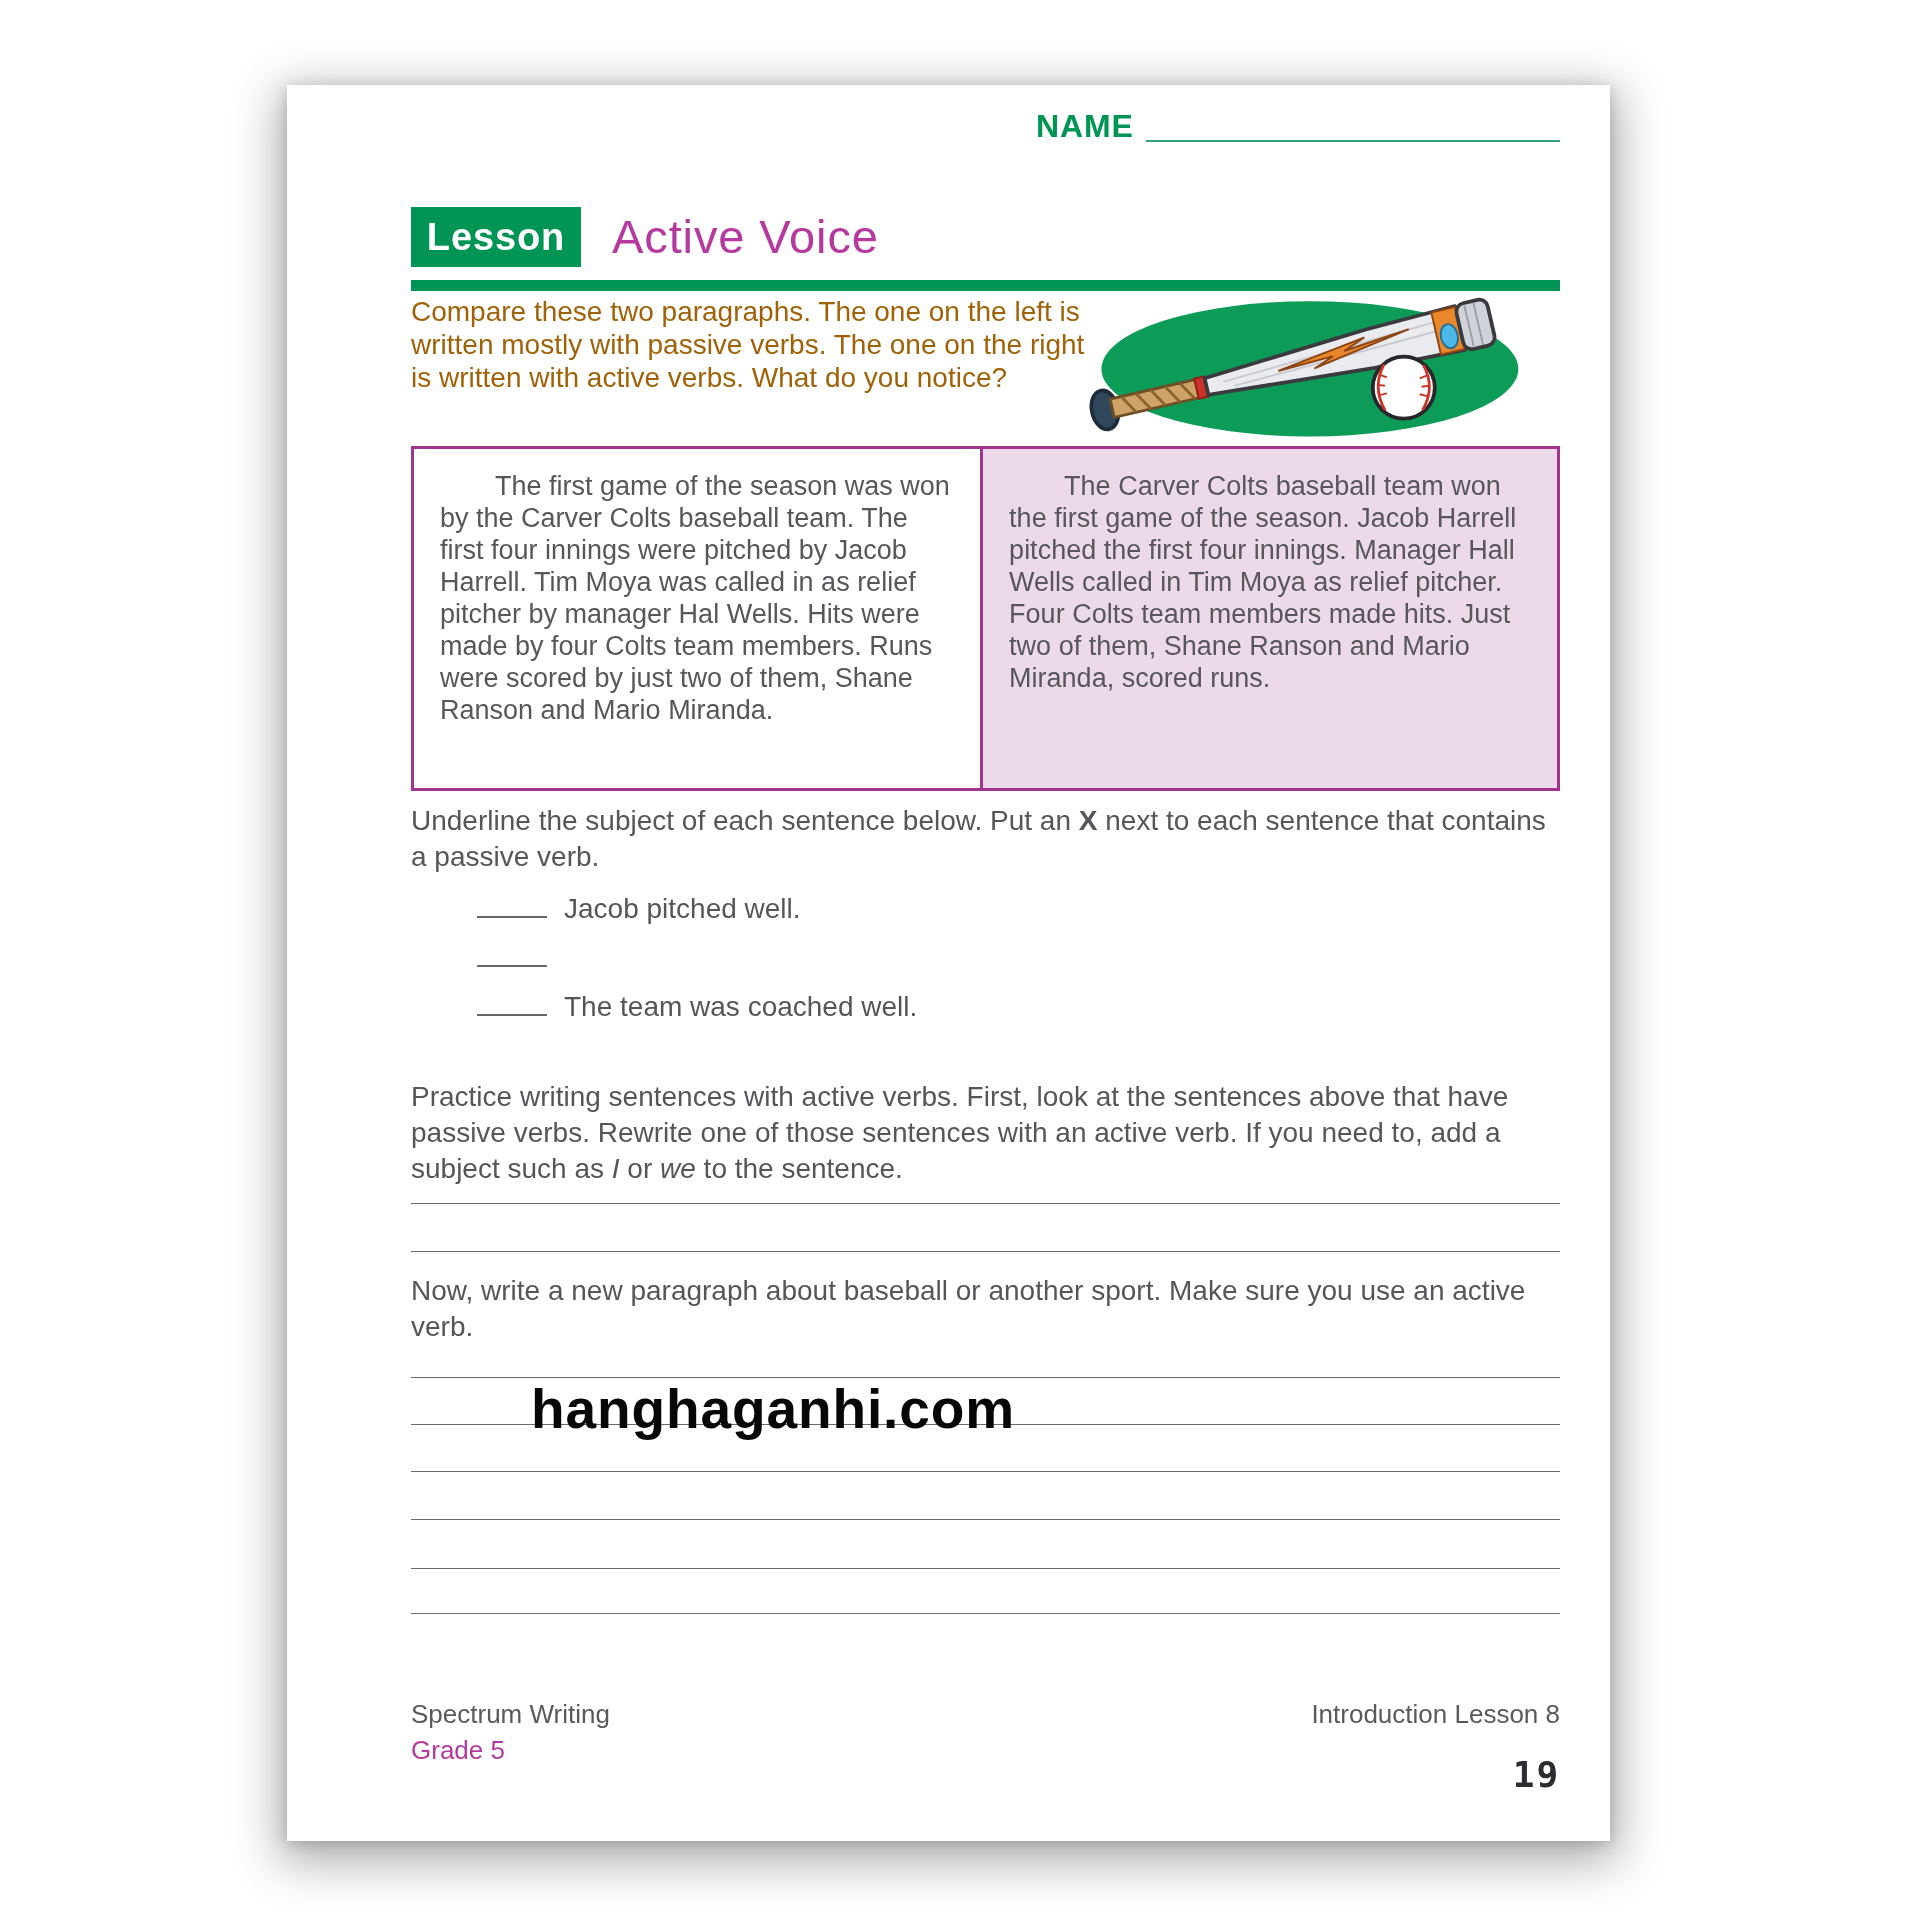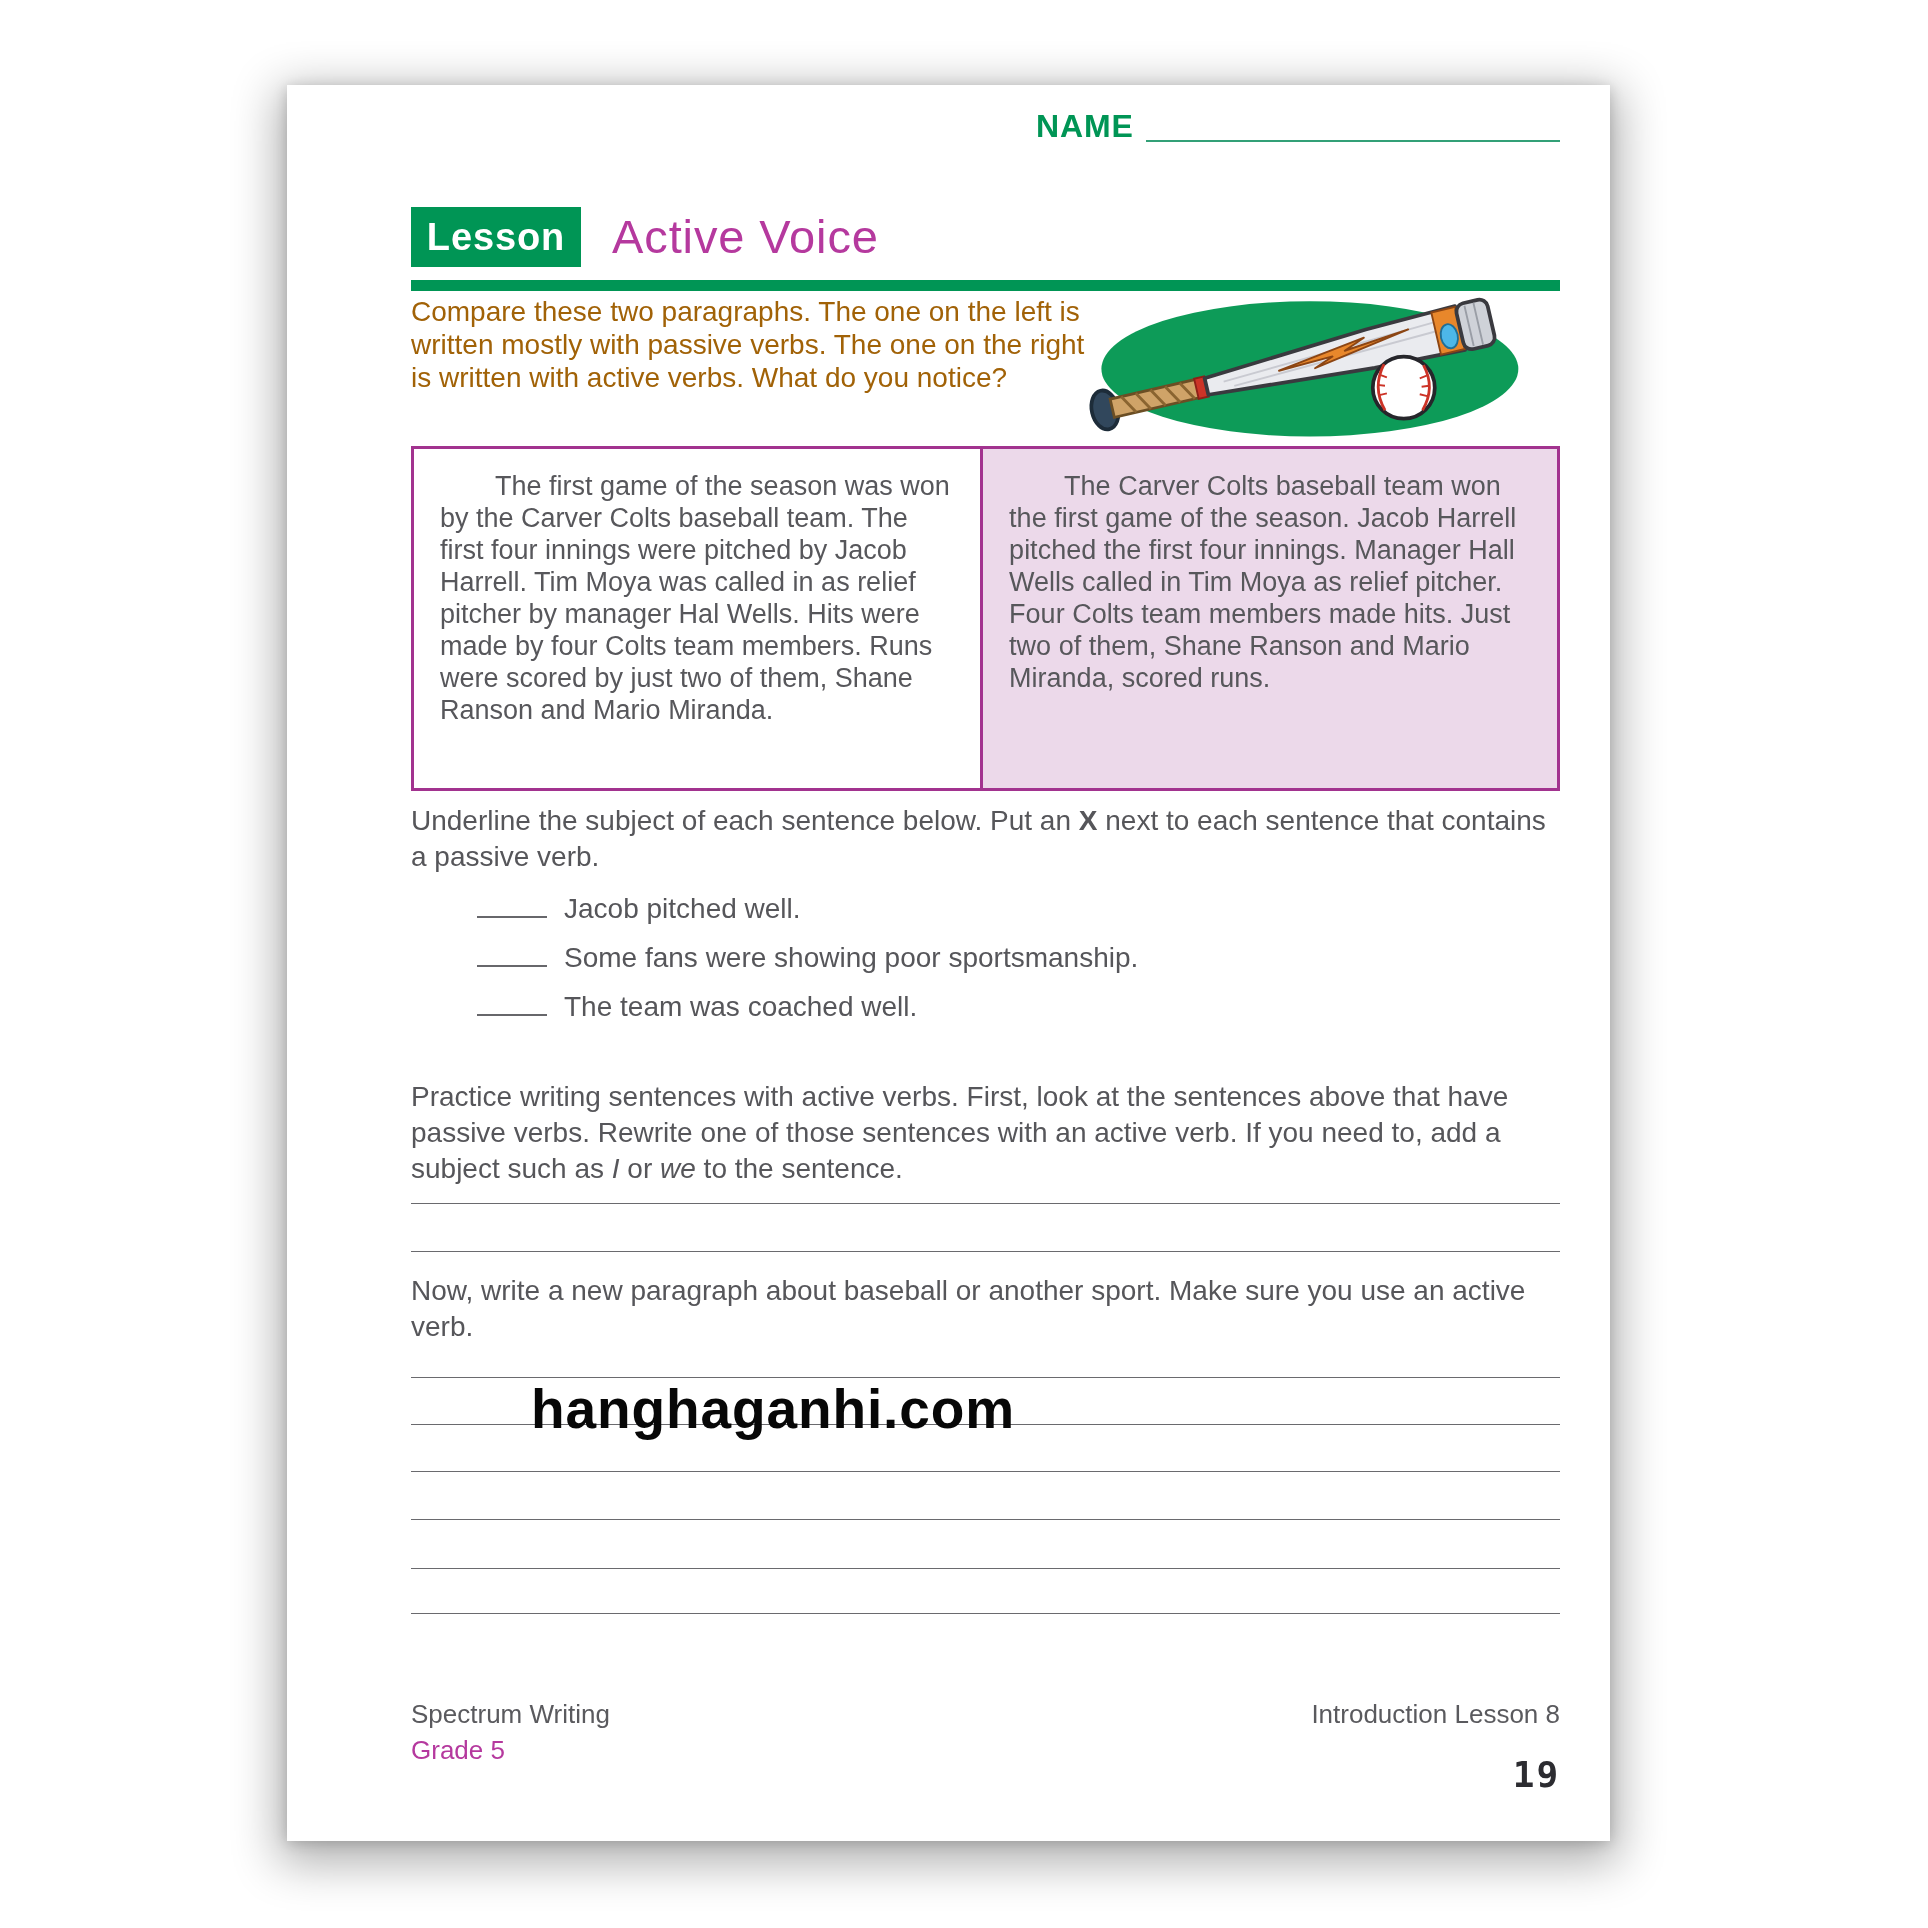--- a/index.html
+++ b/index.html
@@ -106,21 +106,21 @@
         <p>The Carver Colts baseball team won the first game of the season. Jacob Harrell pitched the first four innings. Manager Hall Wells called in Tim Moya as relief pitcher. Four Colts team members made hits. Just two of them, Shane Ranson and Mario Miranda, scored runs.</p>
       </div>
     </div>
 
     <div class="abs task underline-task"><span>Underline the subject of each sentence below. Put an </span><b>X</b><span> next to each sentence that contains a passive verb.</span></div>
 
     <div class="abs sentence-row" style="top:806px;">
       <span class="sentence-blank"></span><span>Jacob pitched well.</span>
     </div>
     <div class="abs sentence-row" style="top:855px;">
-      <span class="sentence-blank"></span><span>Some fans were showing poor sportsmanship.</span>
+      <span class="sentence-blank"></span>
     </div>
     <div class="abs sentence-row" style="top:904px;">
       <span class="sentence-blank"></span><span>The team was coached well.</span>
     </div>
 
     <div class="abs task practice-task"><span>Practice writing sentences with active verbs. First, look at the sentences above that have passive verbs. Rewrite one of those sentences with an active verb. If you need to, add a subject such as </span><i>I</i><span> or </span><i>we</i><span> to the sentence.</span></div>
 
     <div class="abs write-line" style="top:1118px;"></div>
     <div class="abs write-line" style="top:1166px;"></div>
 

